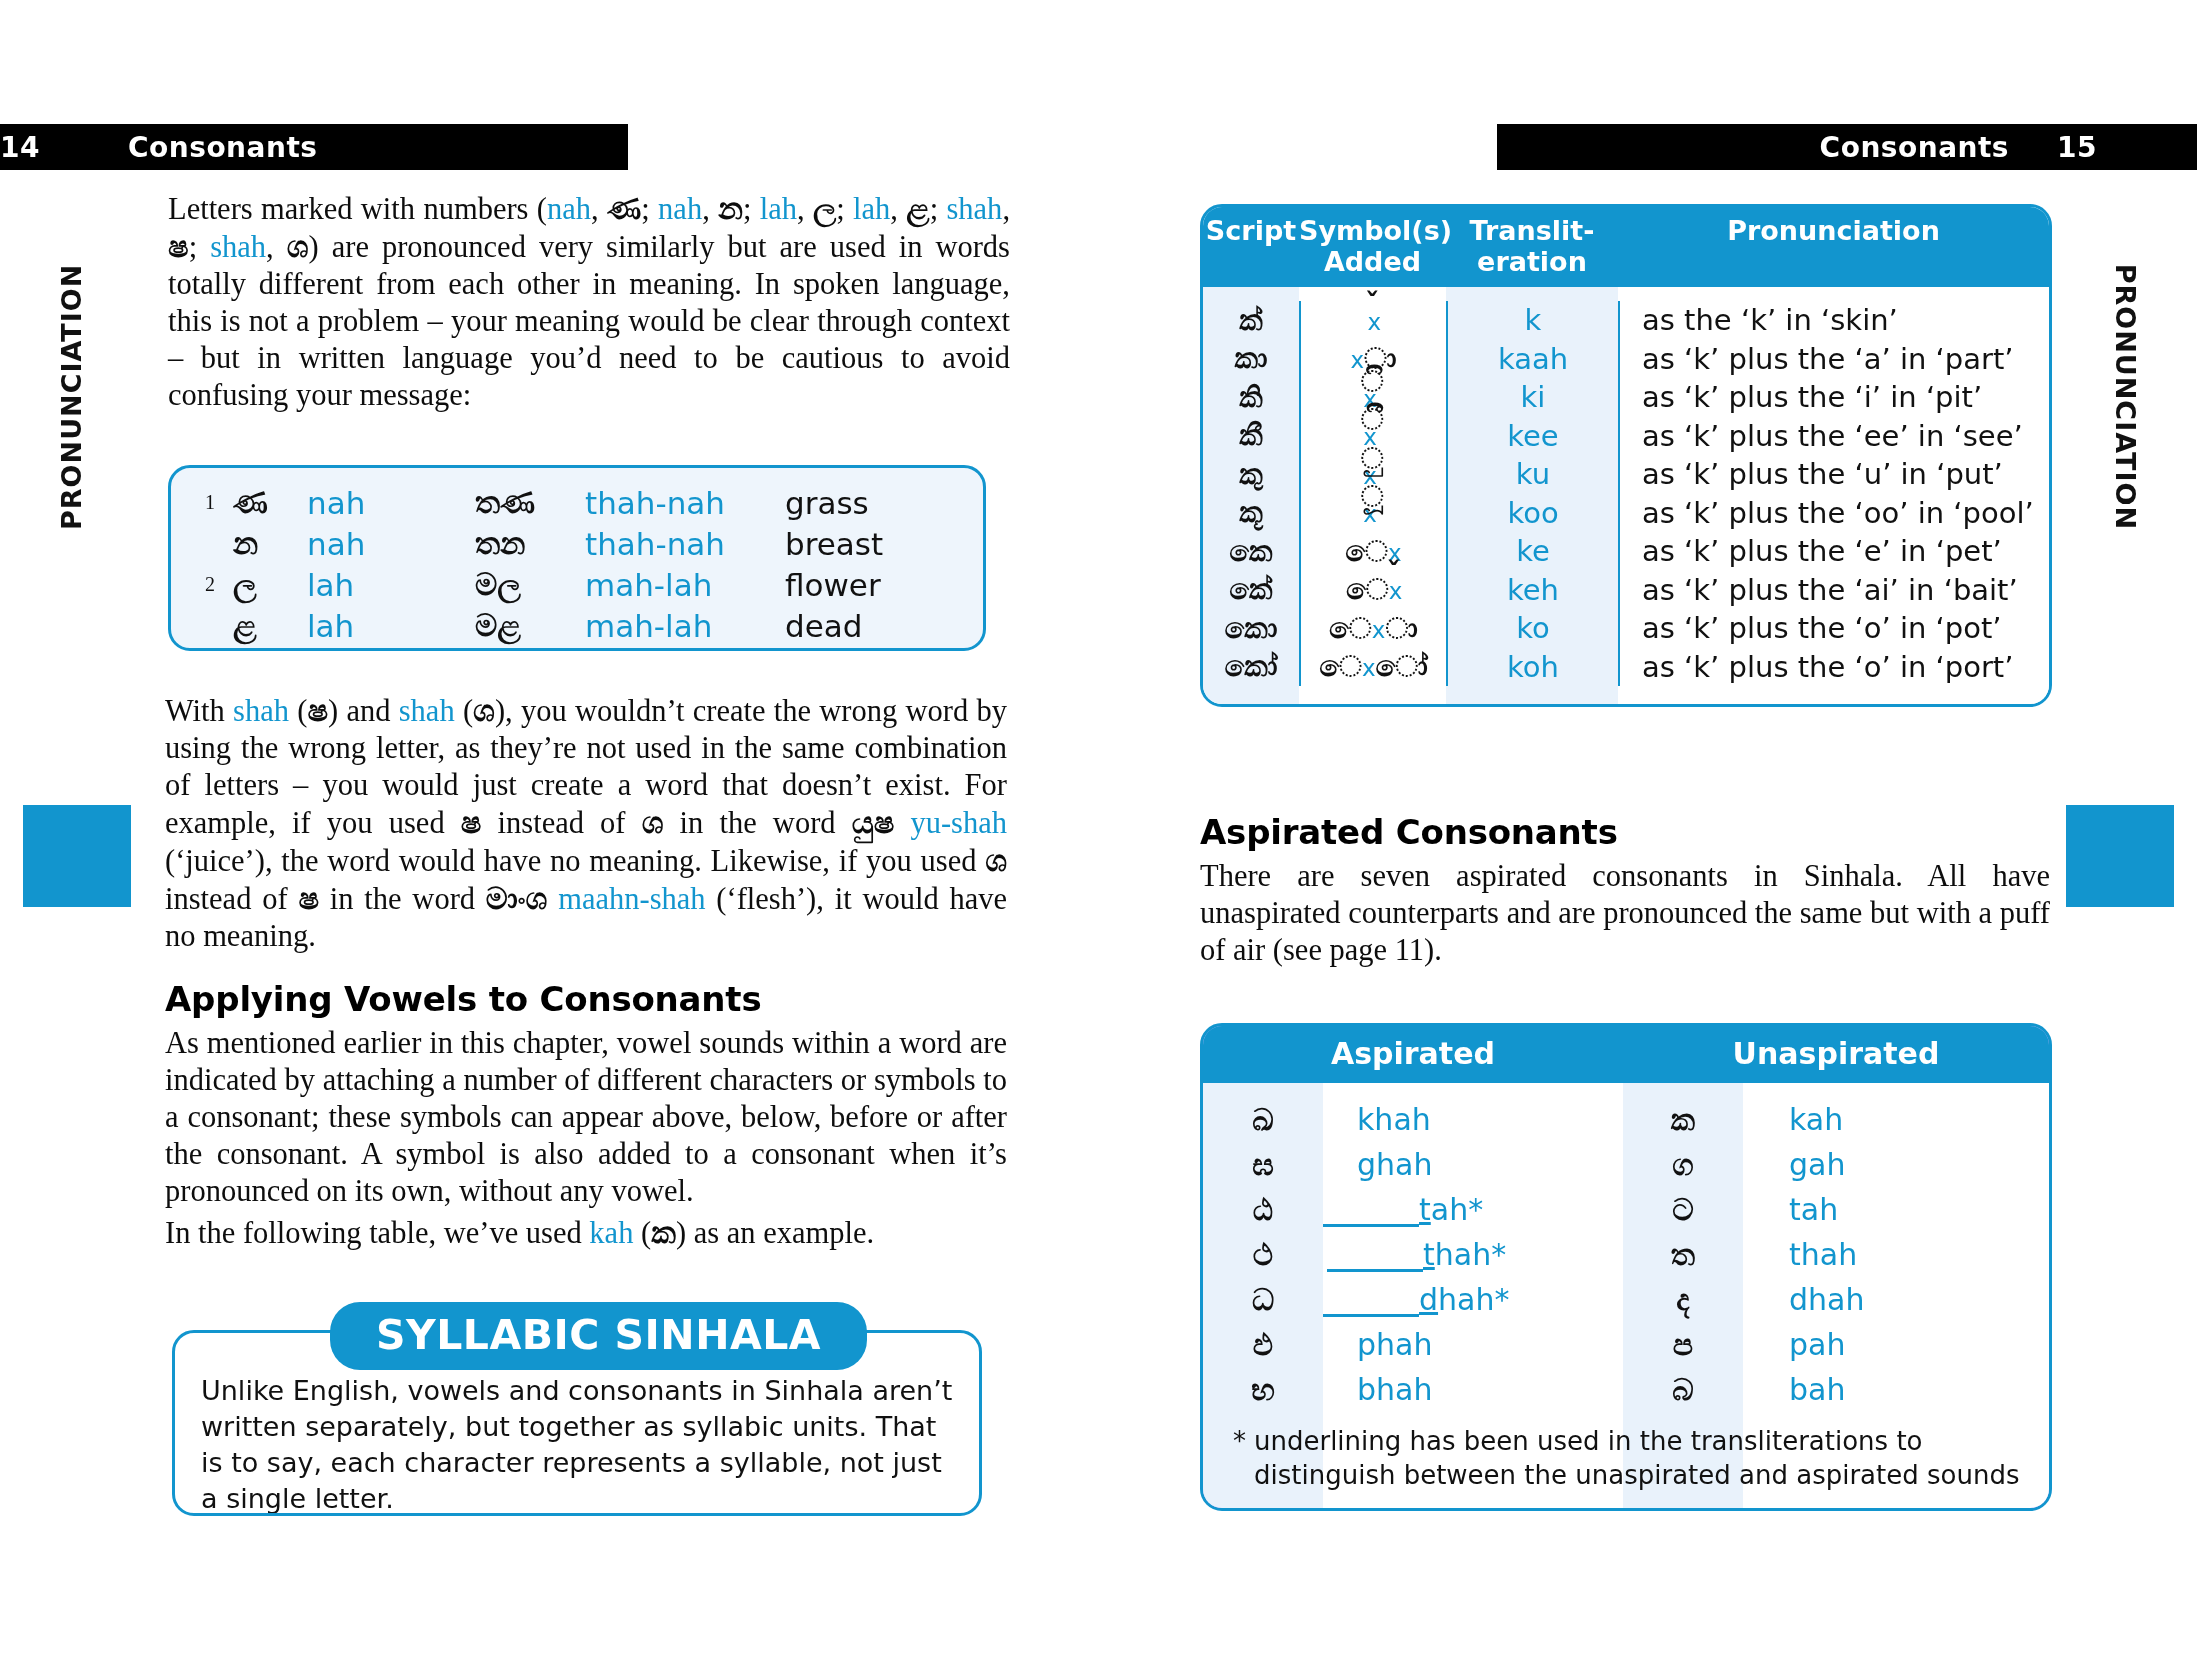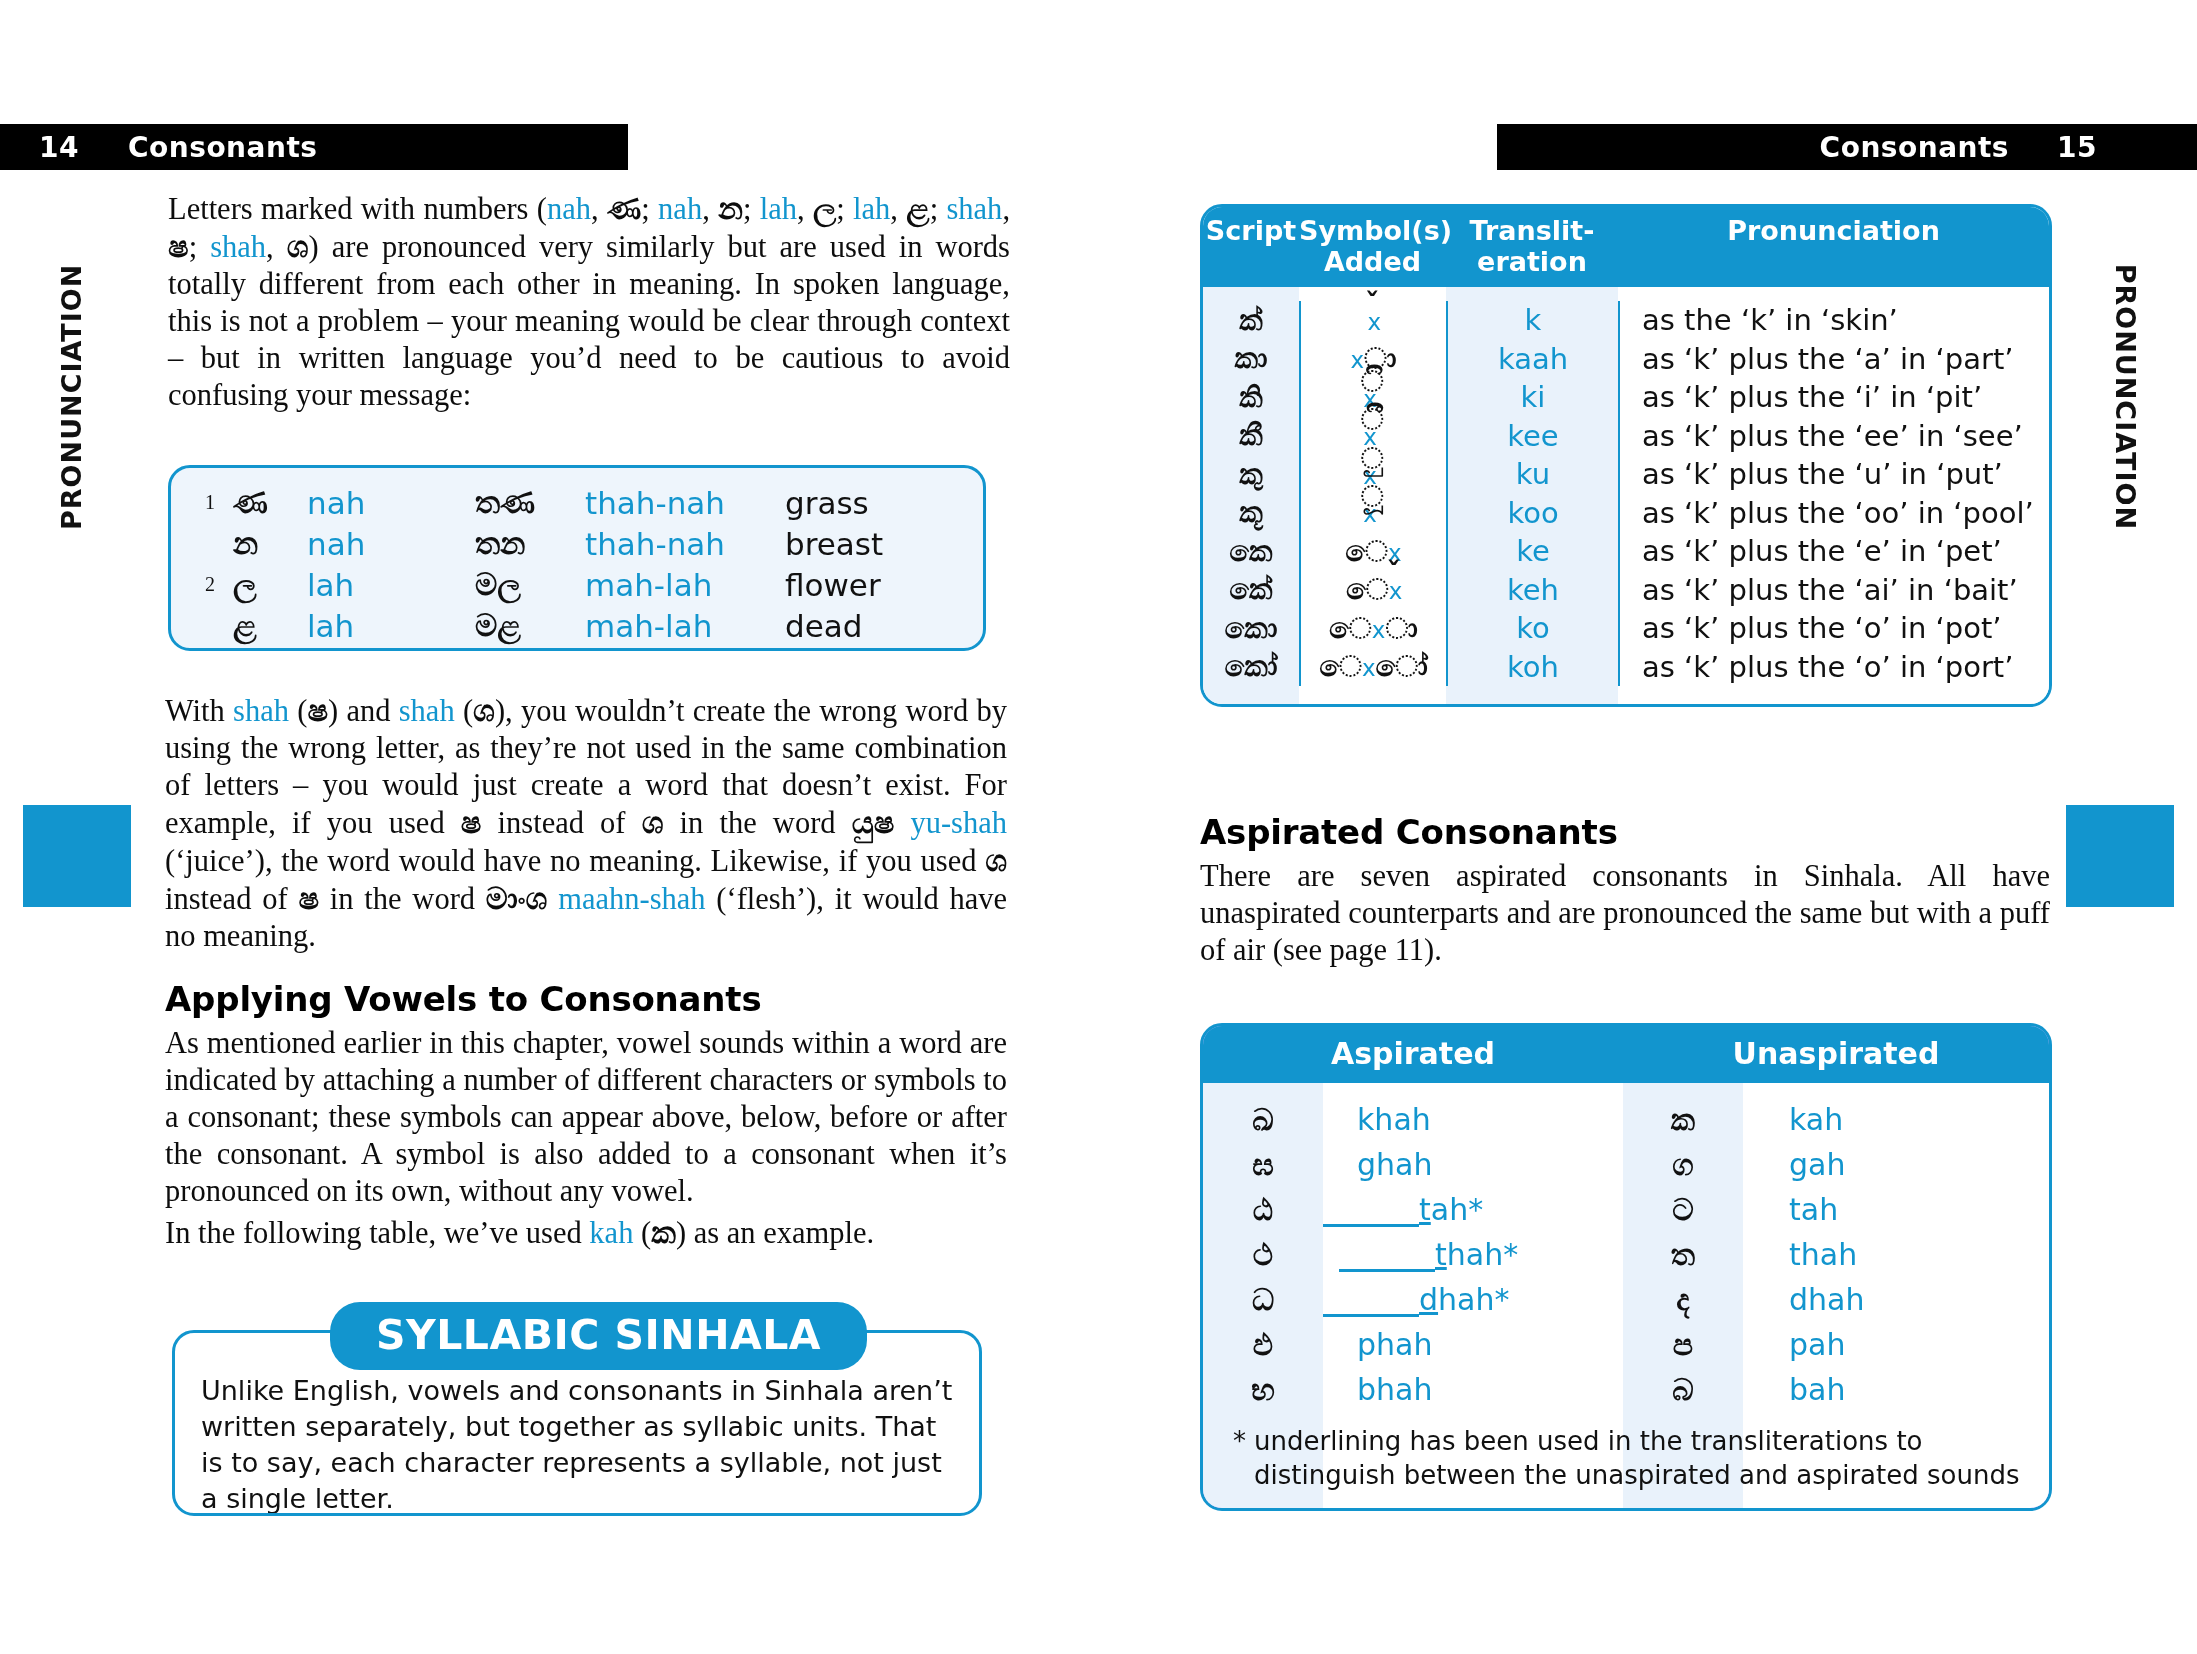--- a/index.html
+++ b/index.html
@@ -22,21 +22,21 @@
     display: flex;
     align-items: center;
     color: #ffffff;
     font-family: "DejaVu Sans", "Liberation Sans", sans-serif;
     font-weight: bold;
     font-size: 28px;
     letter-spacing: 0.5px;
   }
   .runhead.left  { left: 0;   top: 124px; width: 628px; padding-left: 0; }
   .runhead.right { right: 0;  top: 124px; width: 700px; justify-content: flex-end; }
-  .runhead.left .rh-num   { width: 118px; text-align: center; }
+  .runhead.left .rh-num   { width: 118px; text-align: left; }
   .runhead.left .rh-title { margin-left: 10px; }
   .runhead.right .rh-title{ margin-right: 48px; }
   .runhead.right .rh-num  { margin-right: 100px; }
 
   
   .sidetab {
     position: absolute;
     font-family: "DejaVu Sans", "Liberation Sans", sans-serif;
     font-weight: bold;
     font-size: 27px;
@@ -419,21 +419,21 @@
           <div class="a1">ඨ</div>
           <div class="a2" style="padding-left: 0px;">
             <span class="lead"></span>
             <span><span style="text-decoration:underline;">t</span>ah*</span>
           </div>
           <div class="a3">ට</div>
           <div class="a4">tah</div>
         </div>
         <div class="asprow">
           <div class="a1">ථ</div>
-          <div class="a2" style="padding-left: 16px;">
+          <div class="a2" style="padding-left: 4px;">
             <span class="lead"></span>
             <span><span style="text-decoration:underline;">t</span>hah*</span>
           </div>
           <div class="a3">ත</div>
           <div class="a4">thah</div>
         </div>
         <div class="asprow">
           <div class="a1">ධ</div>
           <div class="a2" style="padding-left: 0px;">
             <span class="lead"></span>

